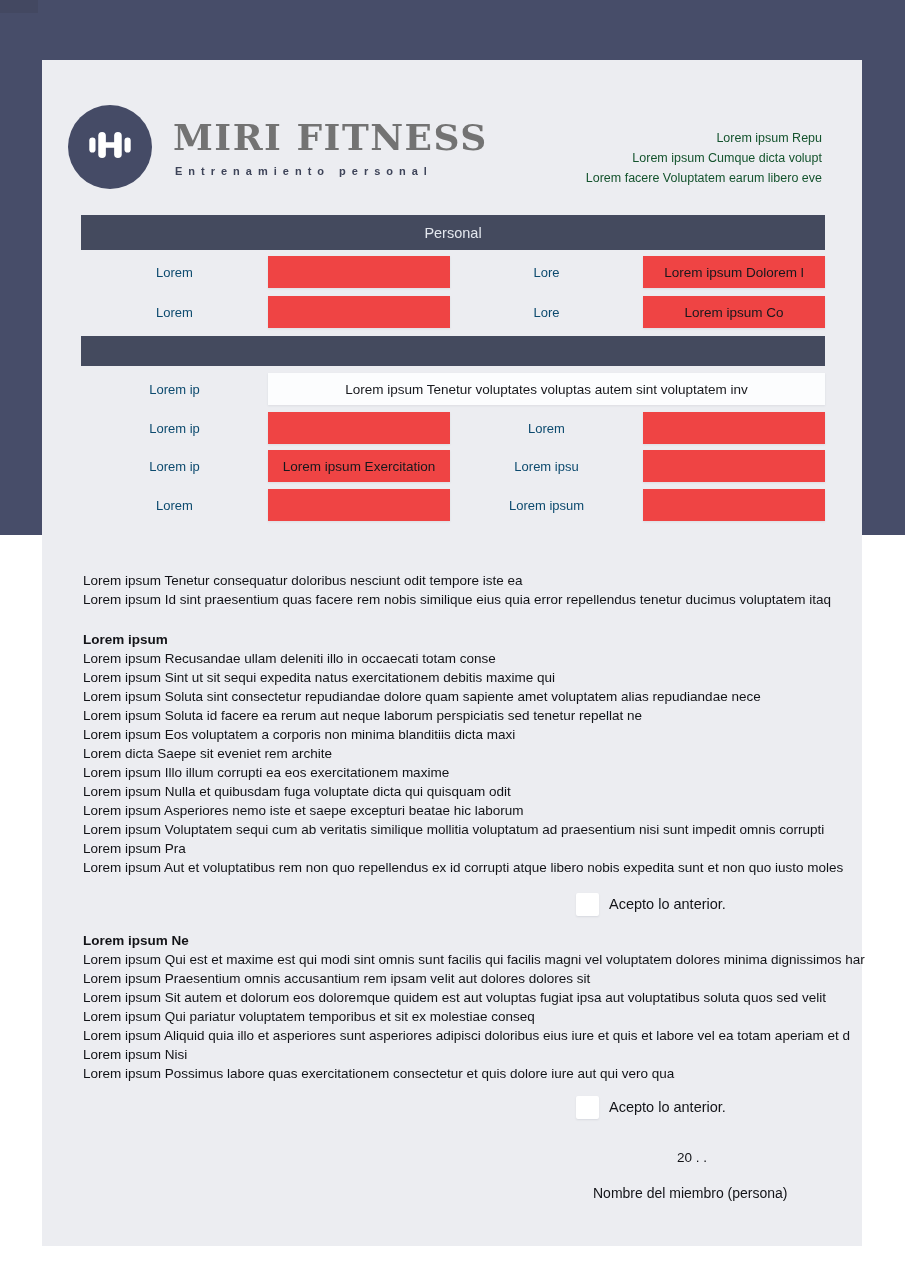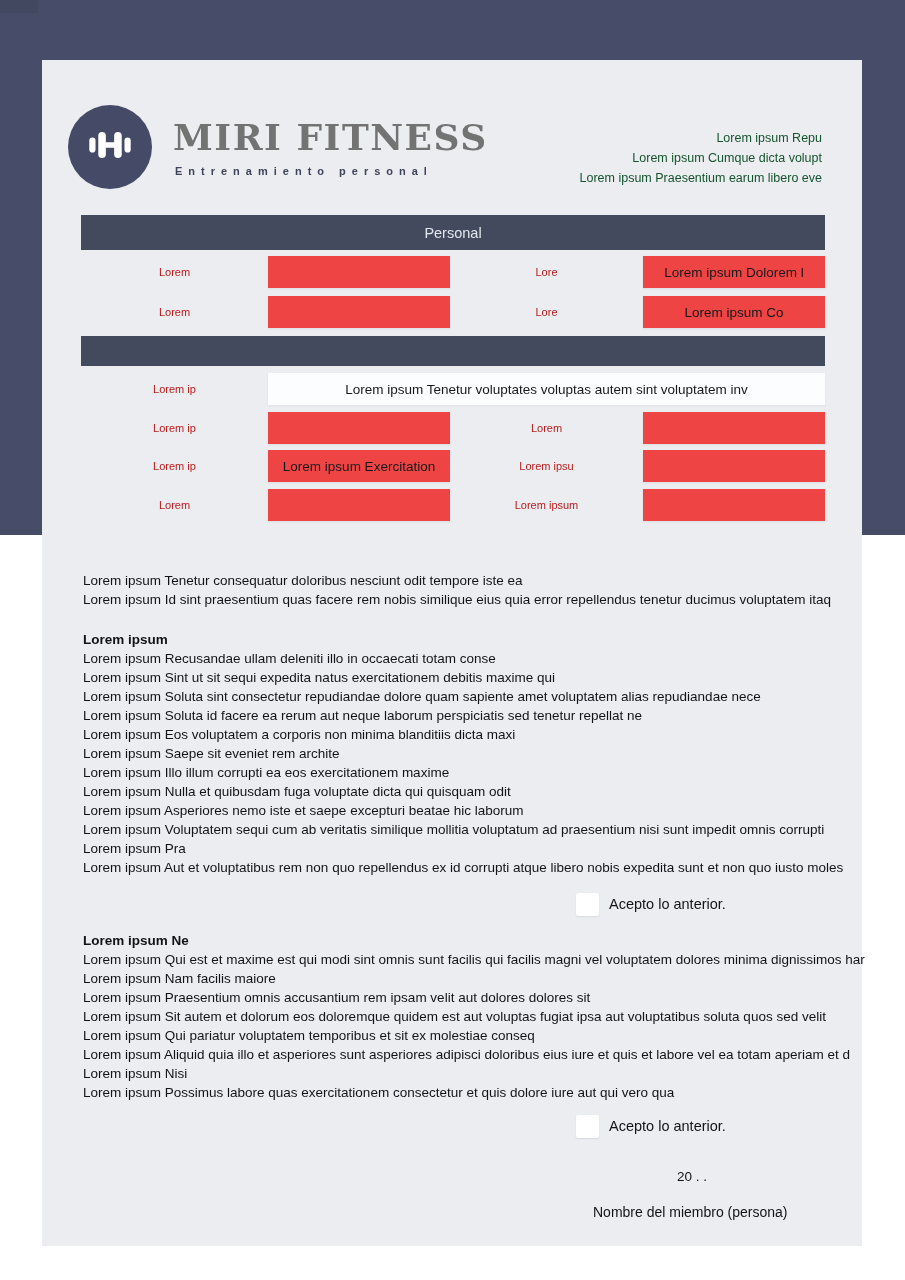--- a/index.html
+++ b/index.html
@@ -42,21 +42,21 @@
     display:flex;align-items:center;justify-content:center;
     color:#E3E7EE;font-size:14.5px;
   }
   .bar1{top:155px;height:35px;}
   .bar2{top:276px;height:30px;}
   .frow{position:absolute;left:39px;width:744px;height:32px;display:flex;}
   .row1{top:196px;} .row2{top:236px;}
   .rowA{top:313px;} .rowB{top:352px;} .rowC{top:390px;} .rowD{top:429px;}
   .flabel{
     display:flex;align-items:center;justify-content:center;
-    font-size:11px;color:#b91c1c;white-space:nowrap;
+    font-size:13px;color:#0c4a6e;white-space:nowrap;
   }
   .lab1{width:187px;} .lab2{width:193px;}
   .ffield{
     background:#ef4444;box-shadow:0 1px 2px rgba(40,45,70,0.08);
     display:flex;align-items:center;justify-content:center;
     font-size:13.5px;color:#17181C;white-space:nowrap;
   }
   .f-sm{width:182px;} .f-wide{width:557px;background:#FCFDFE;}
 
   
@@ -99,21 +99,21 @@
         <rect x="48" y="23" width="11" height="38" rx="5.5" fill="#fff"></rect>
         <rect x="63" y="31" width="9" height="22" rx="4.5" fill="#fff"></rect>
       </svg>
     </span>
   </div>
   <div class="brand-title">MIRI FITNESS</div>
   <div class="brand-subtitle">Entrenamiento personal</div>
   <div class="contact">
     <div>Lorem ipsum Repu</div>
     <div>Lorem ipsum Cumque dicta volupt</div>
-    <div>Lorem ipsum Praesentium earum libero eve</div>
+    <div>Lorem facere Voluptatem earum libero eve</div>
   </div>
 
   <div class="secbar bar1">
     <span>Personal</span>
   </div>
 
   <div class="frow row1">
     <div class="flabel lab1">Lorem</div>
     <div class="ffield f-sm"></div>
     <div class="flabel lab2">Lore</div>
@@ -160,38 +160,37 @@
       <div class="line">Lorem ipsum Id sint praesentium quas facere rem nobis similique eius quia error repellendus tenetur ducimus voluptatem itaq</div>
     </div>
 
     <div class="sec1">
       <div class="line heading">Lorem ipsum</div>
       <div class="line">Lorem ipsum Recusandae ullam deleniti illo in occaecati totam conse</div>
       <div class="line">Lorem ipsum Sint ut sit sequi expedita natus exercitationem debitis maxime qui</div>
       <div class="line">Lorem ipsum Soluta sint consectetur repudiandae dolore quam sapiente amet voluptatem alias repudiandae nece</div>
       <div class="line">Lorem ipsum Soluta id facere ea rerum aut neque laborum perspiciatis sed tenetur repellat ne</div>
       <div class="line">Lorem ipsum Eos voluptatem a corporis non minima blanditiis dicta maxi</div>
-      <div class="line">Lorem ipsum Saepe sit eveniet rem archite</div>
+      <div class="line">Lorem dicta Saepe sit eveniet rem archite</div>
       <div class="line">Lorem ipsum Illo illum corrupti ea eos exercitationem maxime</div>
       <div class="line">Lorem ipsum Nulla et quibusdam fuga voluptate dicta qui quisquam odit</div>
       <div class="line">Lorem ipsum Asperiores nemo iste et saepe excepturi beatae hic laborum</div>
       <div class="line">Lorem ipsum Voluptatem sequi cum ab veritatis similique mollitia voluptatum ad praesentium nisi sunt impedit omnis corrupti</div>
       <div class="line">Lorem ipsum Pra</div>
       <div class="line">Lorem ipsum Aut et voluptatibus rem non quo repellendus ex id corrupti atque libero nobis expedita sunt et non quo iusto moles</div>
     </div>
 
     <div class="accept-row">
       <div class="checkbox"></div>
       <div class="accept-label">Acepto lo anterior.</div>
     </div>
 
     <div class="sec2">
       <div class="line heading">Lorem ipsum Ne</div>
       <div class="line">Lorem ipsum Qui est et maxime est qui modi sint omnis sunt facilis qui facilis magni vel voluptatem dolores minima dignissimos har</div>
-      <div class="line">Lorem ipsum Nam facilis maiore</div>
       <div class="line">Lorem ipsum Praesentium omnis accusantium rem ipsam velit aut dolores dolores sit</div>
       <div class="line">Lorem ipsum Sit autem et dolorum eos doloremque quidem est aut voluptas fugiat ipsa aut voluptatibus soluta quos sed velit</div>
       <div class="line">Lorem ipsum Qui pariatur voluptatem temporibus et sit ex molestiae conseq</div>
       <div class="line">Lorem ipsum Aliquid quia illo et asperiores sunt asperiores adipisci doloribus eius iure et quis et labore vel ea totam aperiam et d</div>
       <div class="line">Lorem ipsum Nisi</div>
       <div class="line">Lorem ipsum Possimus labore quas exercitationem consectetur et quis dolore iure aut qui vero qua</div>
     </div>
 
     <div class="accept-row second">
       <div class="checkbox"></div>

